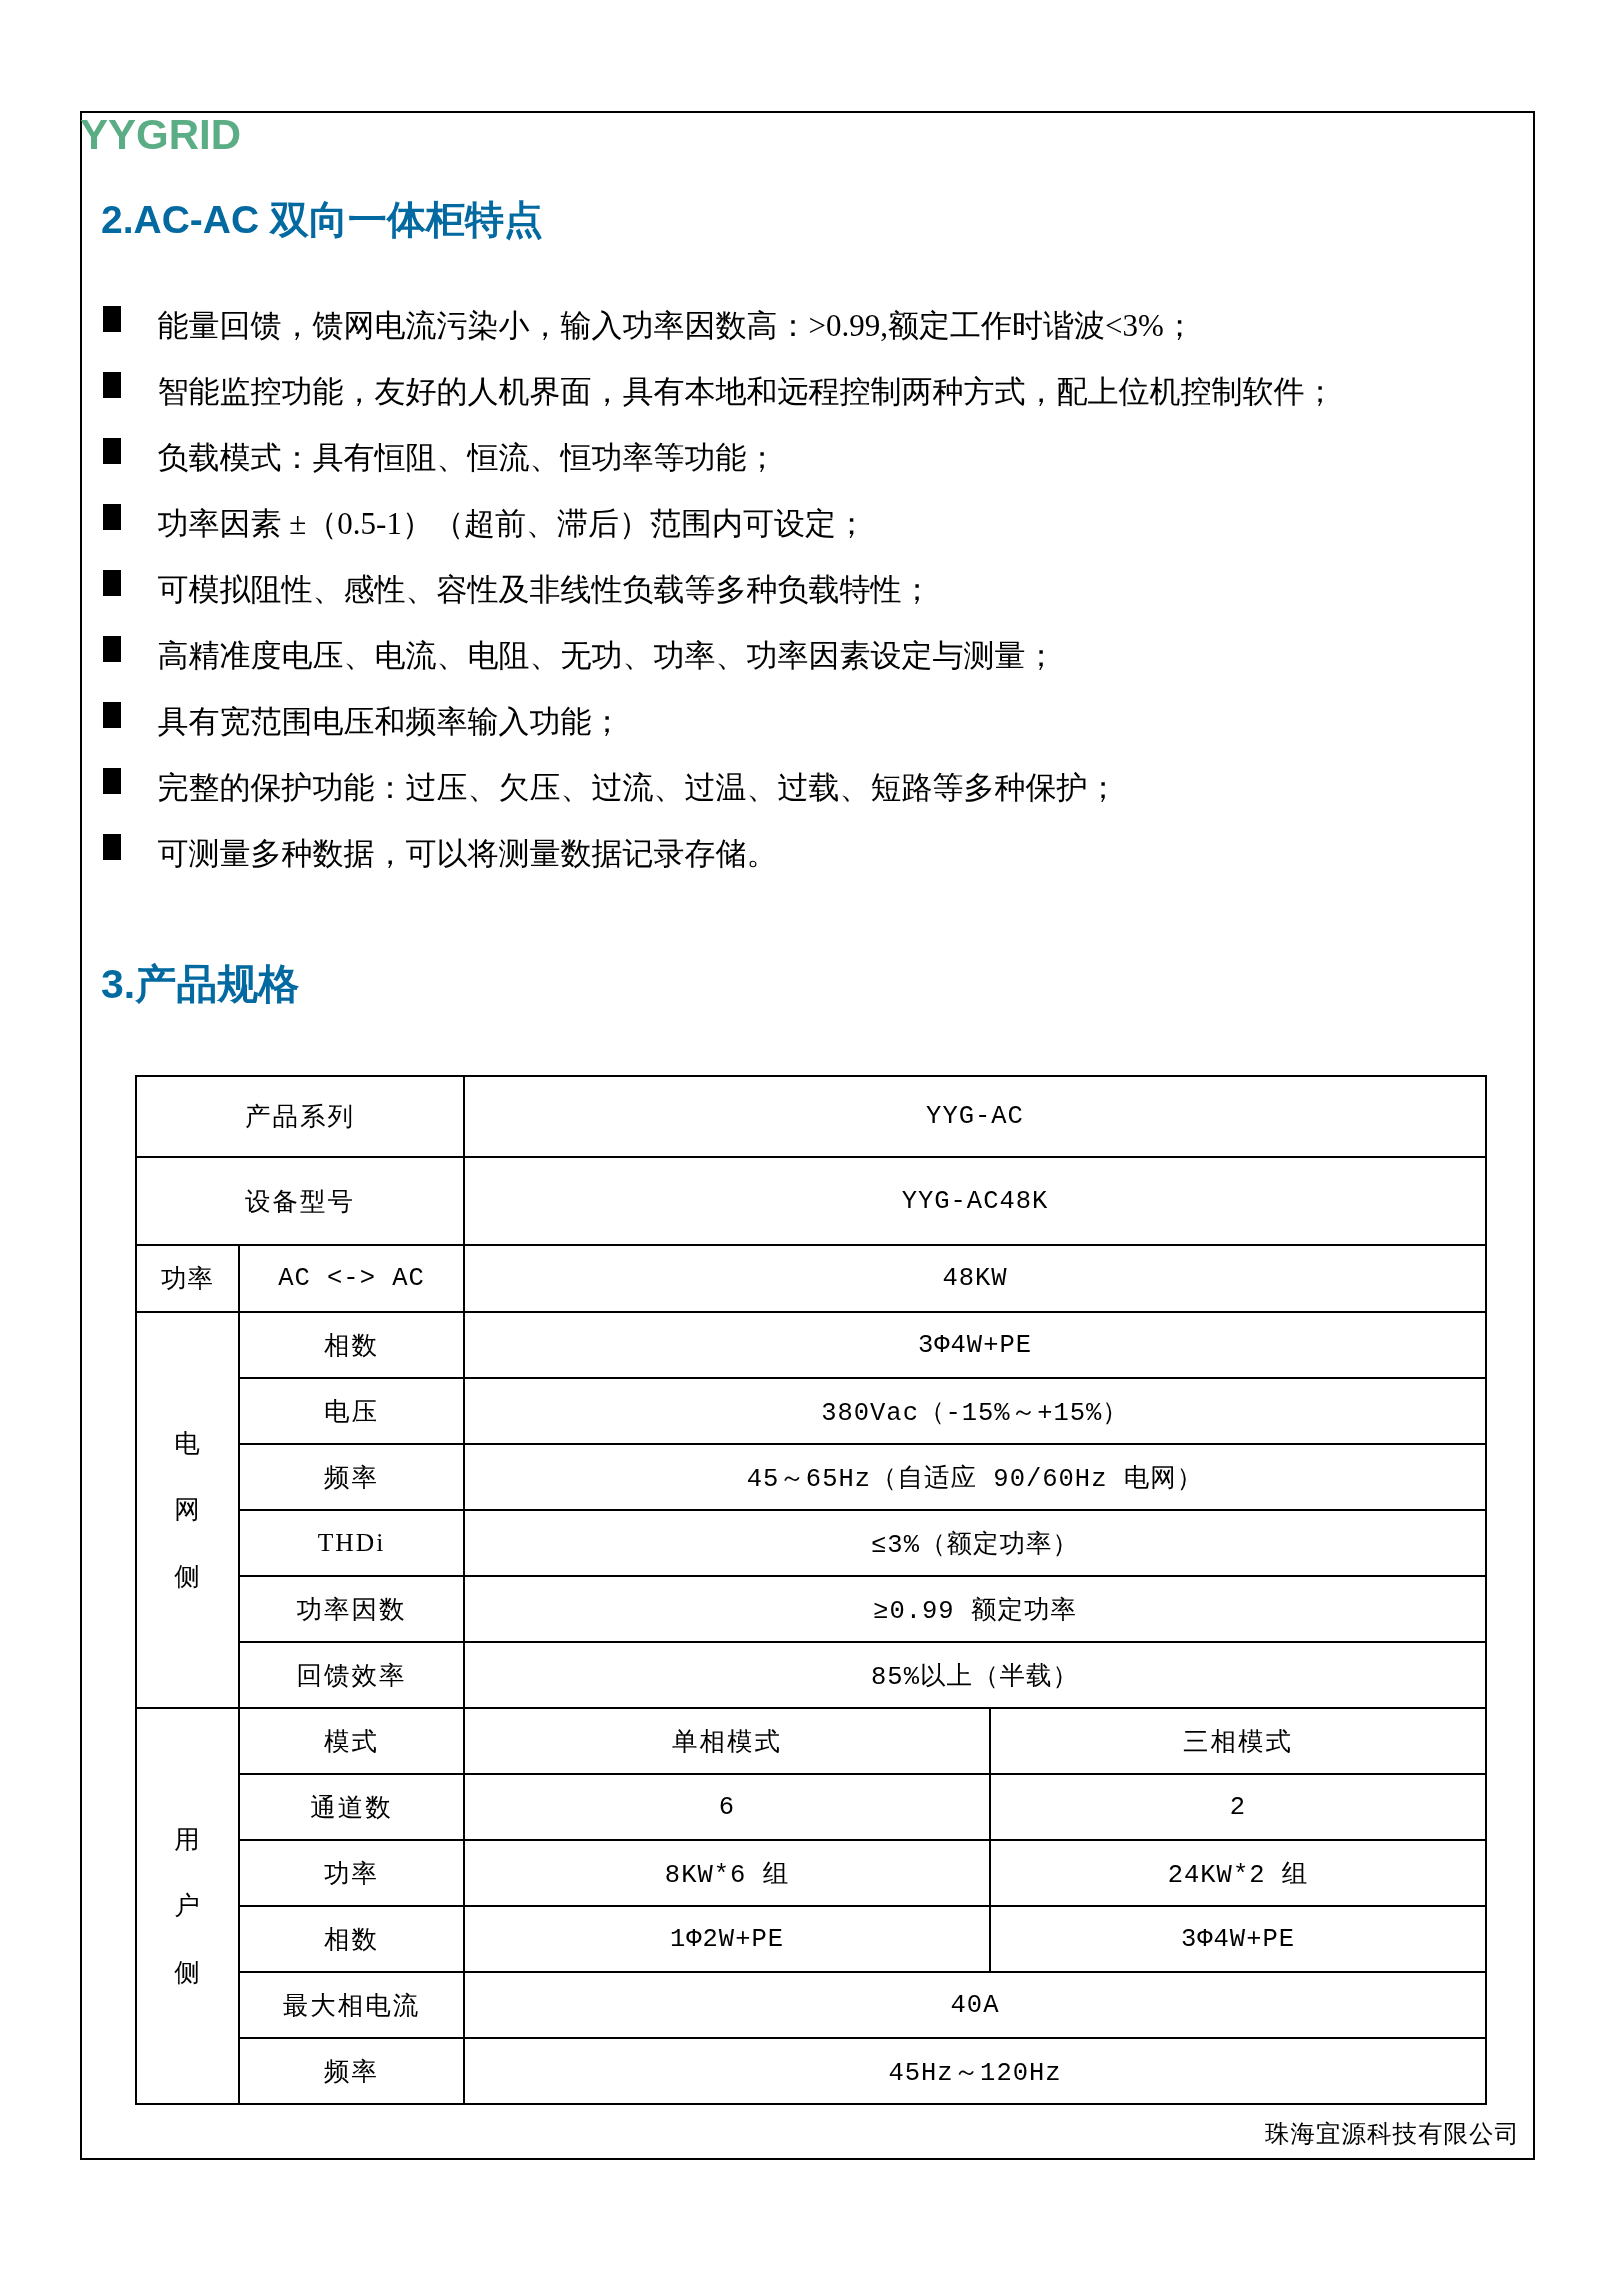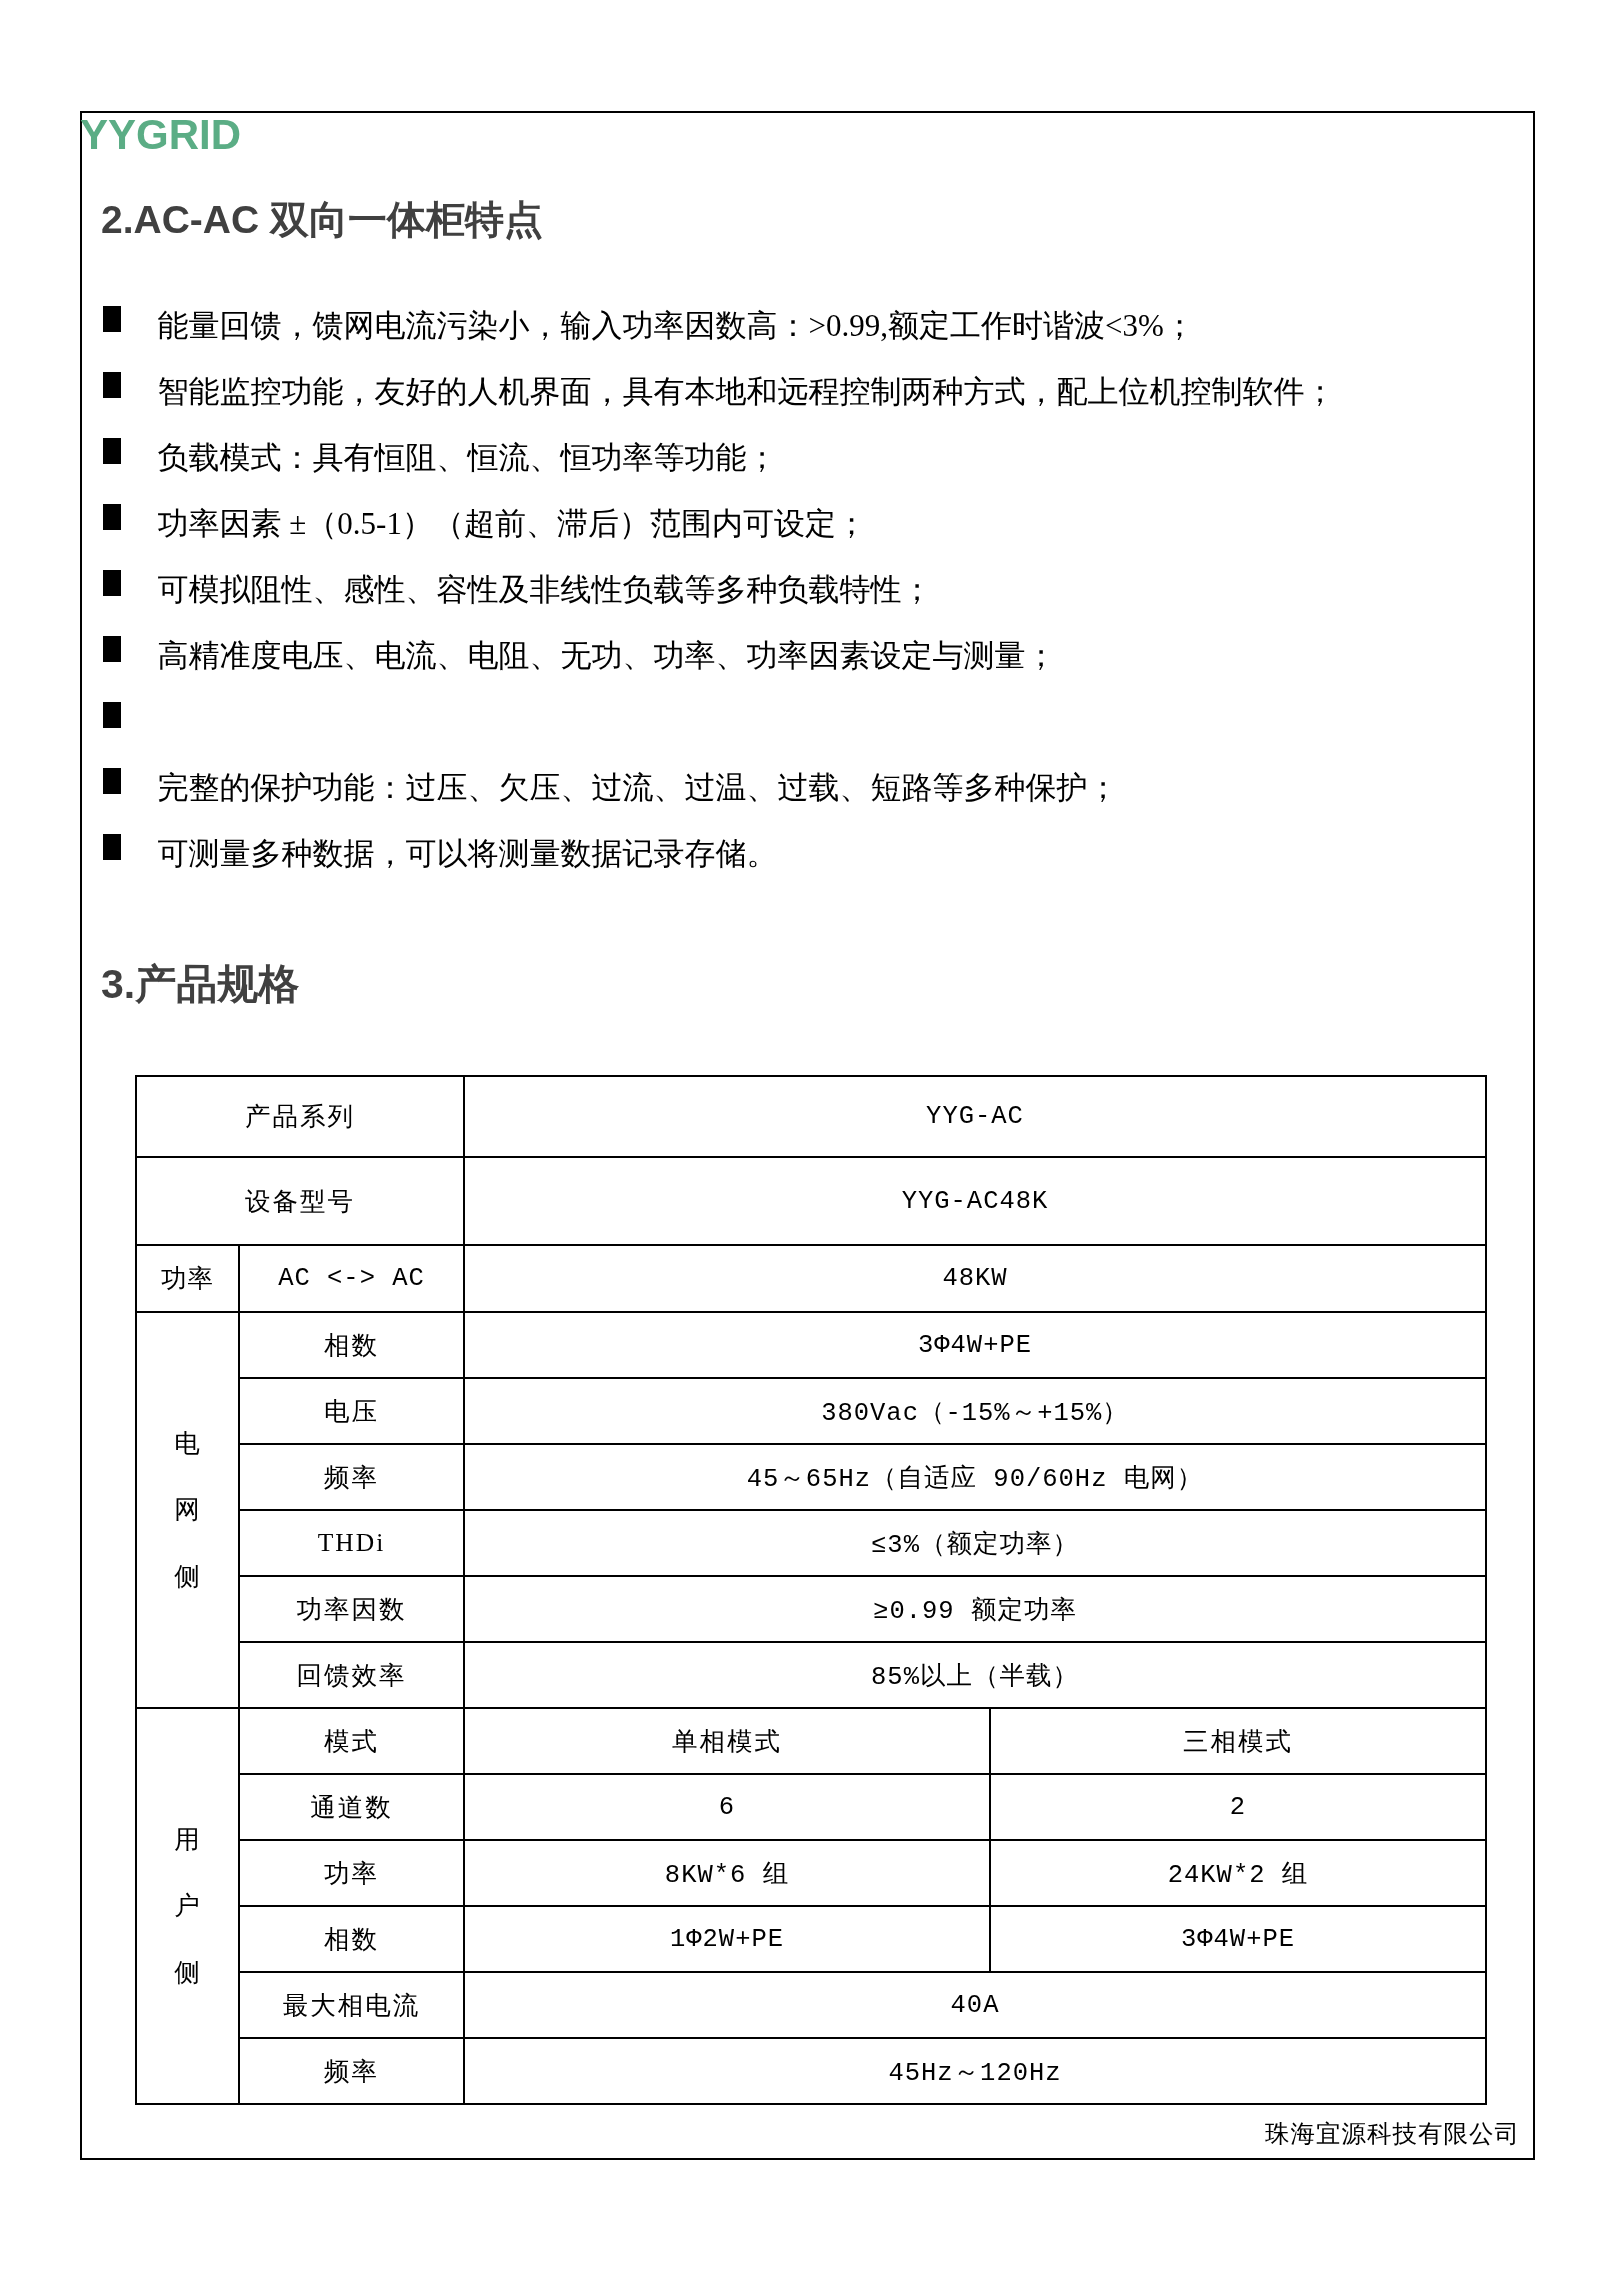--- a/index.html
+++ b/index.html
@@ -13,21 +13,21 @@
     box-sizing:border-box;background:#fff;
   }
   .logo{
     position:absolute;left:80px;top:115px;width:1455px;
     font-family:"Liberation Sans","DejaVu Sans",sans-serif;
     font-weight:800;font-size:42px;line-height:39px;letter-spacing:0px;
   }
   .h-sec{
     position:absolute;left:101px;
     font-family:"Liberation Sans","DejaVu Sans",sans-serif;
-    font-weight:700;color:#404040;
+    font-weight:700;color:#0369a1;
   }
   .h2{top:192px;font-size:39px;line-height:55px;}
   .h3{top:955px;font-size:41px;line-height:59px;}
   .feats{position:absolute;left:103px;top:306px;width:1392px;}
   .feat{display:flex;align-items:flex-start;height:66px;}
   .sq{flex:0 0 auto;width:17.6px;height:25.5px;background:#000;margin-right:37px;}
   .feat-text{
     font-size:31px;line-height:39px;white-space:nowrap;
     font-family:"Liberation Serif","DejaVu Serif",serif;
   }
@@ -86,20 +86,21 @@
   <div class="feat">
       <span class="sq"></span>
       <span class="feat-text">可模拟阻性、感性、容性及非线性负载等多种负载特性；</span>
     </div>
   <div class="feat">
       <span class="sq"></span>
       <span class="feat-text">高精准度电压、电流、电阻、无功、功率、功率因素设定与测量；</span>
     </div>
   <div class="feat">
       <span class="sq"></span>
+      <span class="feat-text">具有宽范围电压和频率输入功能；</span>
     </div>
   <div class="feat">
       <span class="sq"></span>
       <span class="feat-text">完整的保护功能：过压、欠压、过流、过温、过载、短路等多种保护；</span>
     </div>
   <div class="feat">
       <span class="sq"></span>
       <span class="feat-text">可测量多种数据，可以将测量数据记录存储。</span>
     </div>
 </div>

